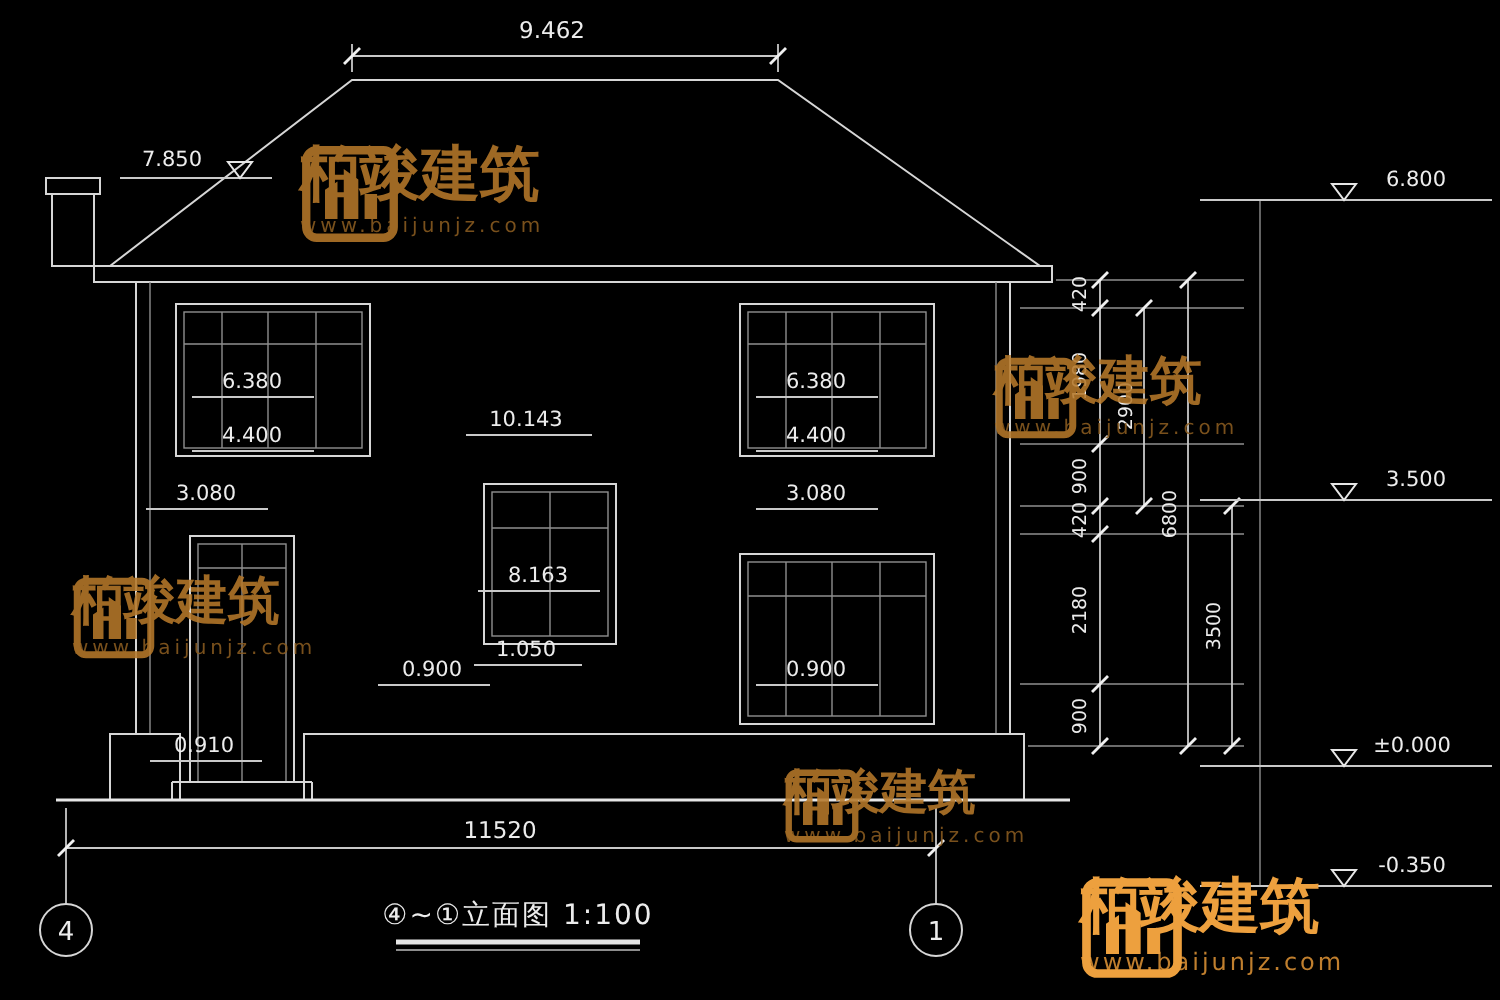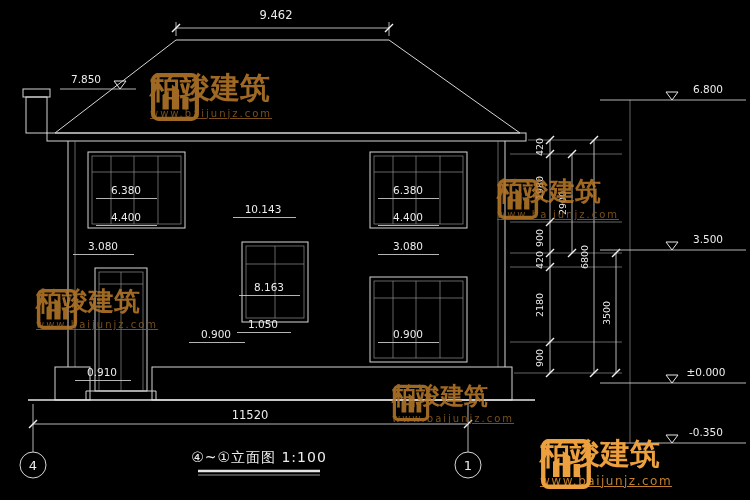--- a/index.html
+++ b/index.html
@@ -16,21 +16,21 @@
   .dimtxt{font-size:10.5px;}
   .bigdim{font-size:11.5px;}
   .chaintxt{font-size:9.5px;}
   .bubble{font-size:13px;}
   .titletxt{font-size:14px;letter-spacing:1px;}
   
   .wm{position:absolute;display:flex;align-items:center;gap:10px;opacity:.88;
       pointer-events:none;color:#b5782a;}
   .wm .col{display:flex;flex-direction:column;align-items:flex-start;}
   .wm-brand{font-weight:bold;line-height:1.05;white-space:nowrap;}
-  .wm-url{font-size:10px;letter-spacing:2px;color:#8a5c20;margin-top:4px;white-space:nowrap;text-decoration:underline;}
+  .wm-url{font-size:10px;letter-spacing:2px;color:#8a5c20;margin-top:4px;white-space:nowrap;}
   .wm-icon{display:block;}
   .wm.bright{color:#eda03e;opacity:1;}
   .wm.bright .wm-url{color:#c07f2e;letter-spacing:1.5px;}
 </style>
 </head>
 <body>
 
 <div id="stage">
 <svg width="750" height="500" viewBox="0 0 750 500">
   <defs>

